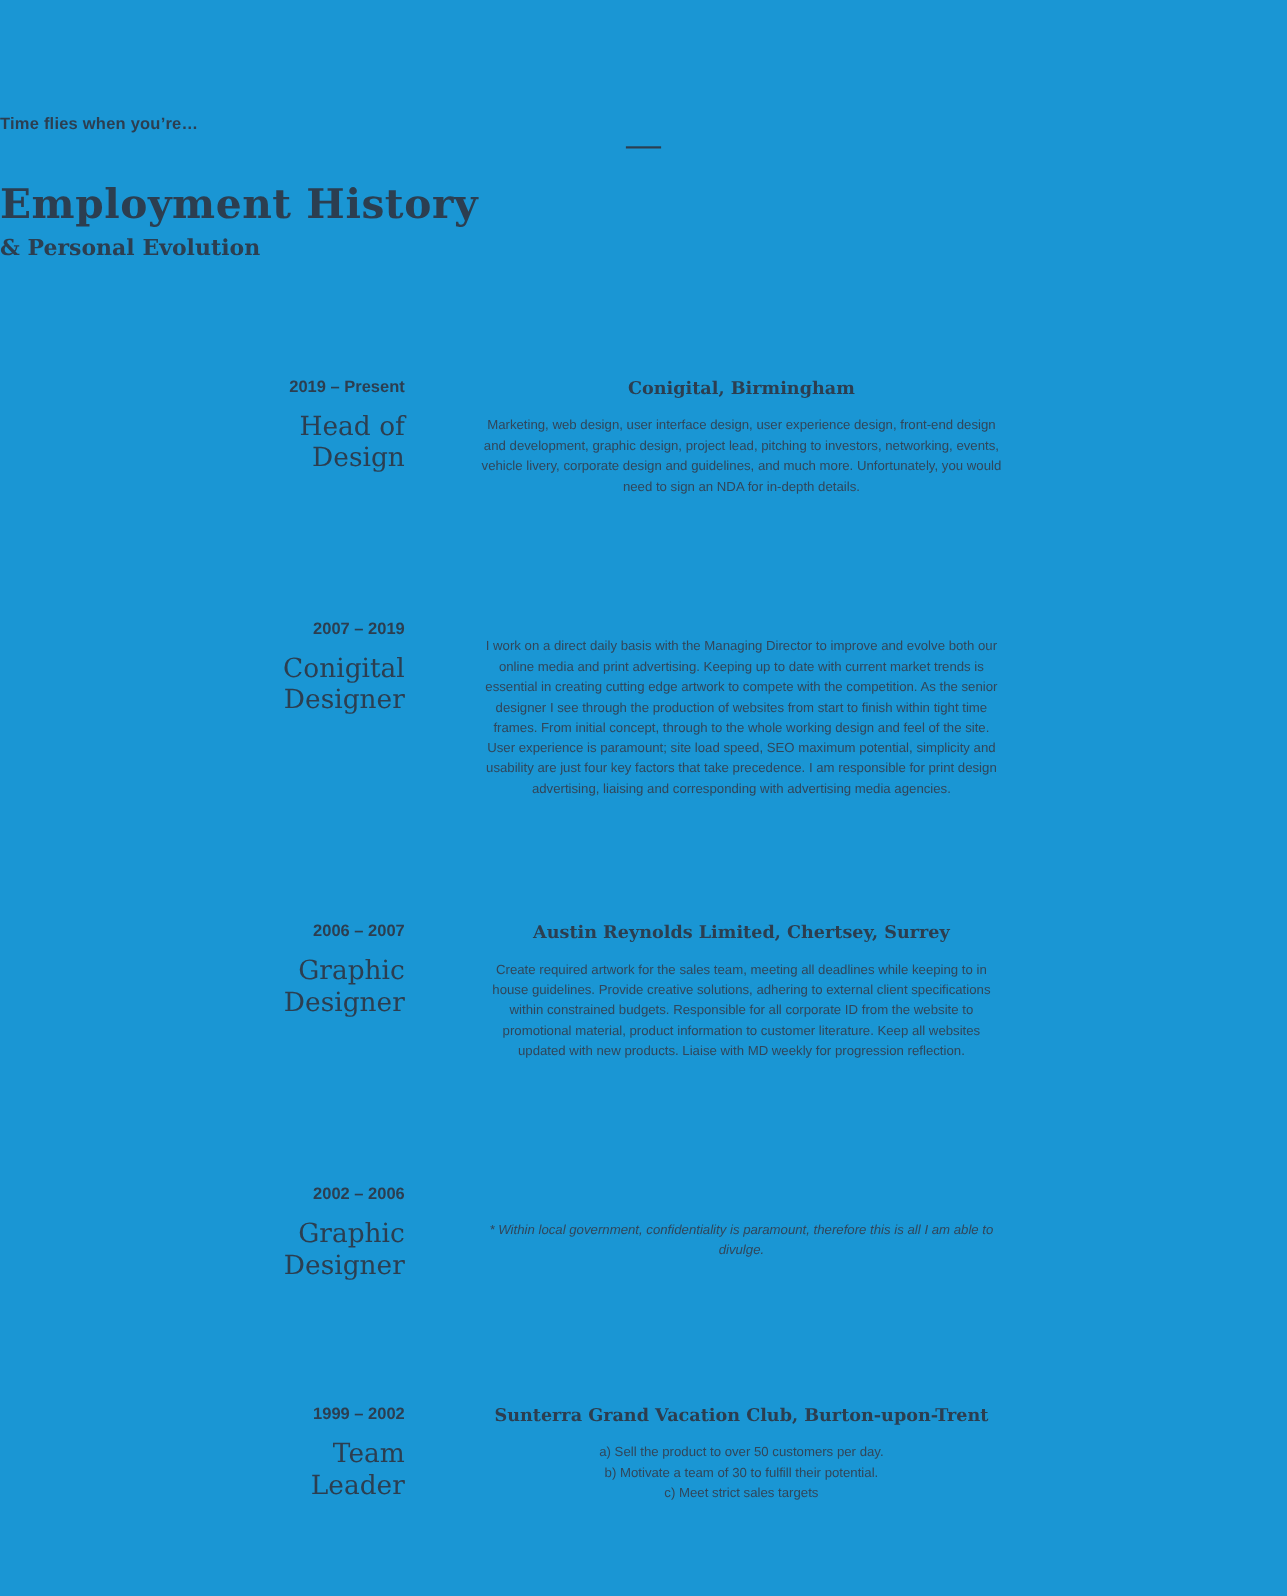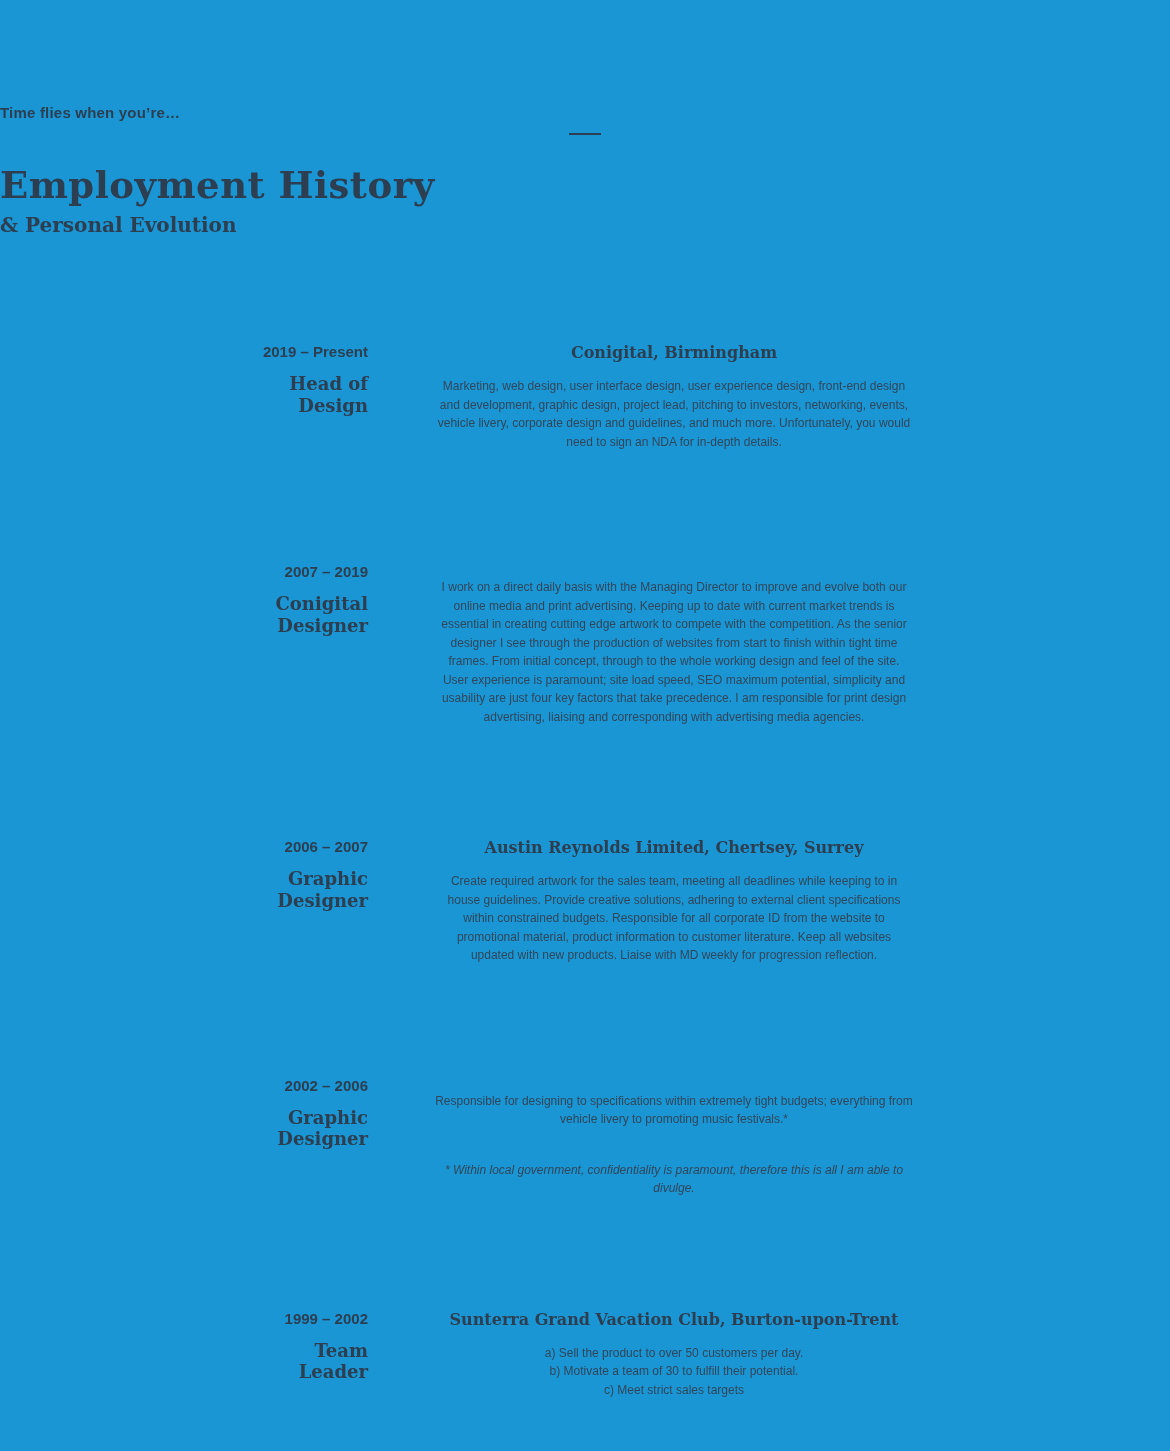--- a/index.html
+++ b/index.html
@@ -63,22 +63,22 @@
   }
   .period {
     font-size: 15px;
     font-weight: bold;
     color: #2C3E50;
     white-space: nowrap;
   }
   .role {
     margin-top: 13px;
     font-family: "DejaVu Serif", "Liberation Serif", serif;
-    font-weight: bold;
-    font-size: 18px;
+    font-weight: normal;
+    font-size: 24px;
     line-height: 1.22;
     color: #2C3E50;
     white-space: pre-line;
   }
   .company {
     font-family: "DejaVu Serif", "Liberation Serif", serif;
     font-weight: bold;
     font-size: 16px;
     color: #2C3E50;
   }
@@ -146,21 +146,20 @@
       </div>
     </section>
 
     <section class="entry">
       <div class="entry-left">
         <div class="period">2002 – 2006</div>
         <div class="role">Graphic
 Designer</div>
       </div>
       <div class="entry-right">
-        <p class="description">Responsible for designing to specifications within extremely tight budgets; everything from vehicle livery to promoting music festivals.*</p>
         <p class="footnote">* Within local government, confidentiality is paramount, therefore this is all I am able to divulge.</p>
       </div>
     </section>
 
     <section class="entry">
       <div class="entry-left">
         <div class="period">1999 – 2002</div>
         <div class="role">Team
 Leader</div>
       </div>

